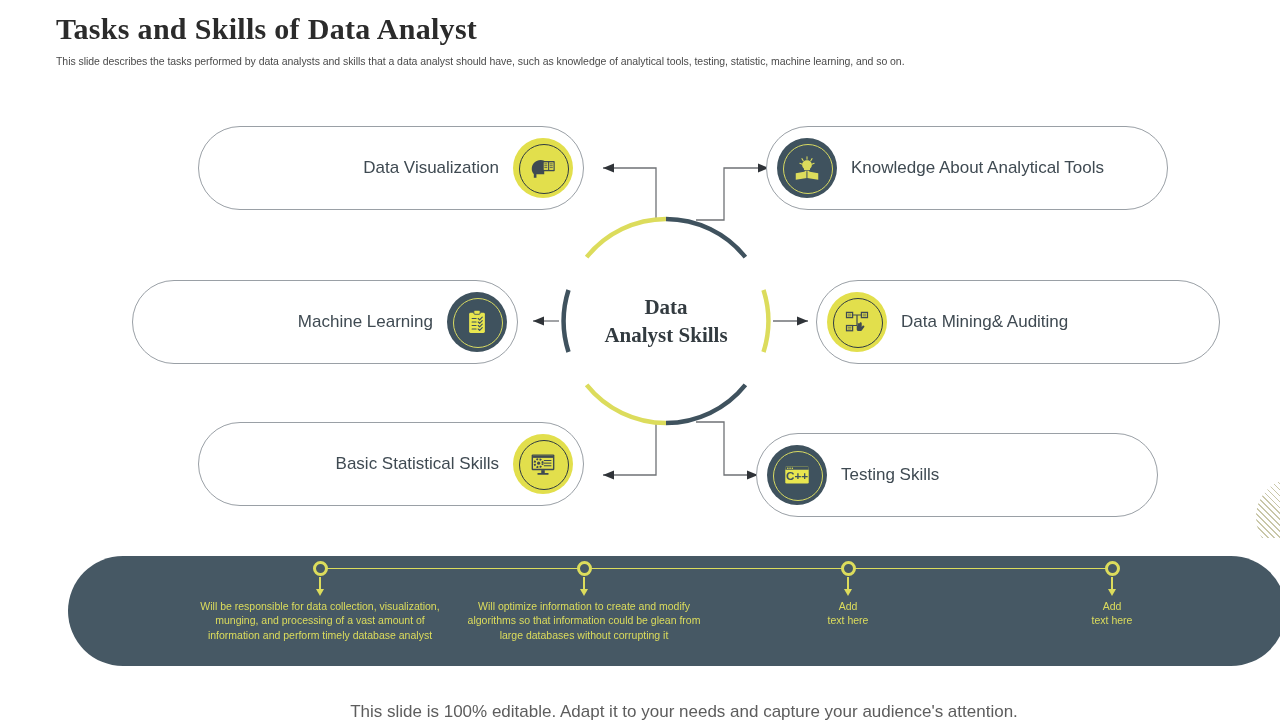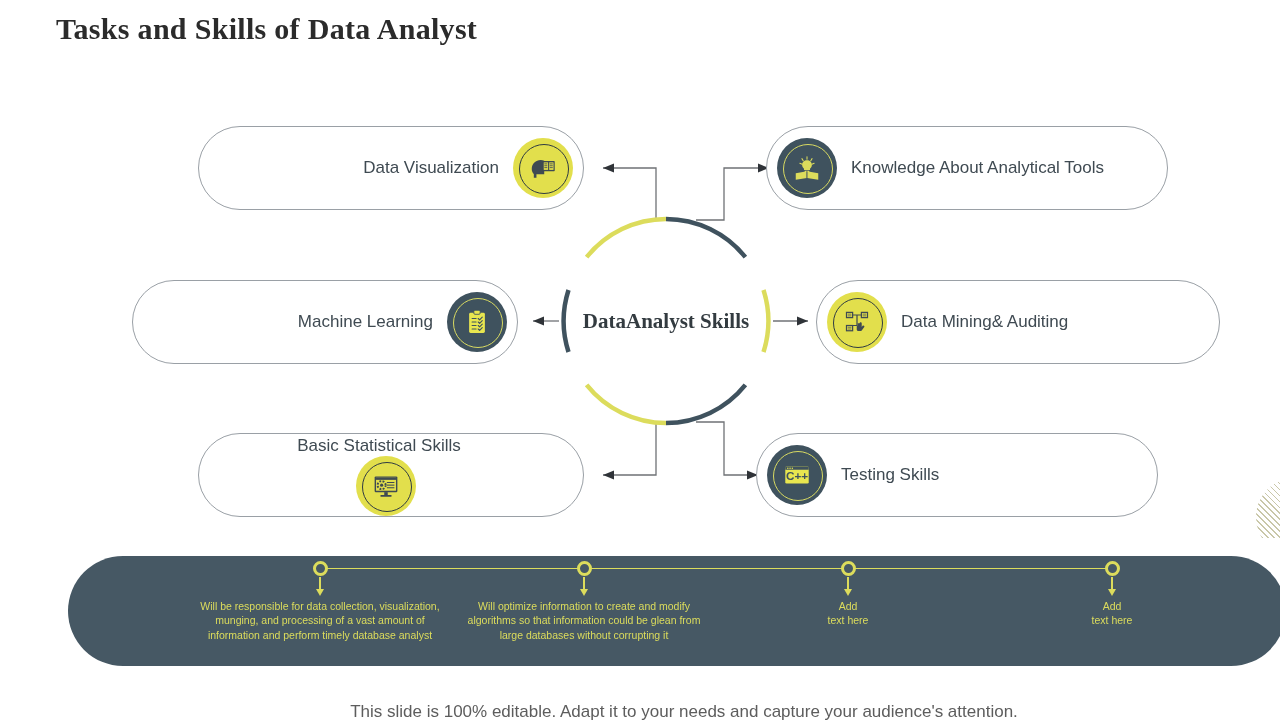--- a/index.html
+++ b/index.html
@@ -58,21 +58,21 @@
   .badge svg { position: relative; z-index: 2; display: block; }
 
   
   .center-ring {
     position: absolute; left: 523px; top: 214px;
     width: 214px; height: 214px;
   }
   .center-text {
     position: absolute; left: 523px; top: 214px;
     width: 214px; height: 214px;
-    display: flex; 
+    display: flex; flex-direction: column;
     align-items: center; justify-content: center;
     font-family: "Liberation Serif", serif;
     font-weight: 700; font-size: 21px; color: #333b40;
     line-height: 1.35; text-align: center;
   }
 
   
   .connectors { position: absolute; left: 0; top: 0; width: 1280px; height: 720px; pointer-events: none; }
 
   
@@ -126,20 +126,21 @@
       #c9c7a8 0px, #c9c7a8 1.2px, #ffffff 1.2px, #ffffff 4.2px);
     display: block;
   }
 </style>
 </head>
 <body>
 
 <div id="slide">
 
   <div class="page-title">Tasks and Skills of Data Analyst</div>
+  <div class="page-subtitle">This slide describes the tasks performed by data analysts and skills that a data analyst should have, such as knowledge of analytical tools, testing, statistic, machine learning, and so on.</div>
 
   <svg class="connectors" viewBox="0 0 1280 720">
     <g stroke="#6f7276" stroke-width="1.3" fill="none">
       <path d="M620 220 L620 168 L567 168"></path>
       <path d="M660 220 L688 220 L688 168 L733 168"></path>
       <path d="M523 321 L497 321"></path>
       <path d="M737 321 L772 321"></path>
       <path d="M620 422 L620 475 L567 475"></path>
       <path d="M660 422 L688 422 L688 475 L722 475"></path>
     </g>
@@ -246,21 +247,21 @@
         <g stroke="#3f525e" stroke-width="1.3" fill="none" stroke-linecap="round" stroke-linejoin="round">
           <polyline points="17.4,12 19,13.6 22,10.4"></polyline>
           <polyline points="17.4,16 19,17.6 22,14.4"></polyline>
           <polyline points="17.4,20 19,21.6 22,18.4"></polyline>
           <polyline points="17.4,24 19,25.6 22,22.4"></polyline>
         </g>
       </svg>
     </span>
   </div>
 
-  <div class="pill right-icon" style="left:162px; top:433px; width:386px;flex-direction:column;">
+  <div class="pill right-icon" style="left:162px; top:422px; width:386px;">
     <span class="pill-label">Basic Statistical Skills</span>
     <span class="badge yellow">
       <svg width="28" height="28" viewBox="0 0 32 32">
         <rect x="3" y="5" width="26" height="18" rx="1.4" fill="#3f4a52"></rect>
         <rect x="4.6" y="6.6" width="22.8" height="14.8" fill="#e2df4c"></rect>
         <rect x="4.6" y="6.6" width="22.8" height="2.4" fill="#3f4a52"></rect>
         <g stroke="#3f4a52" stroke-width="1.2">
           <line x1="17" y1="12" x2="25.6" y2="12"></line>
           <line x1="17" y1="15" x2="25.6" y2="15"></line>
           <line x1="17" y1="18" x2="25.6" y2="18"></line>

